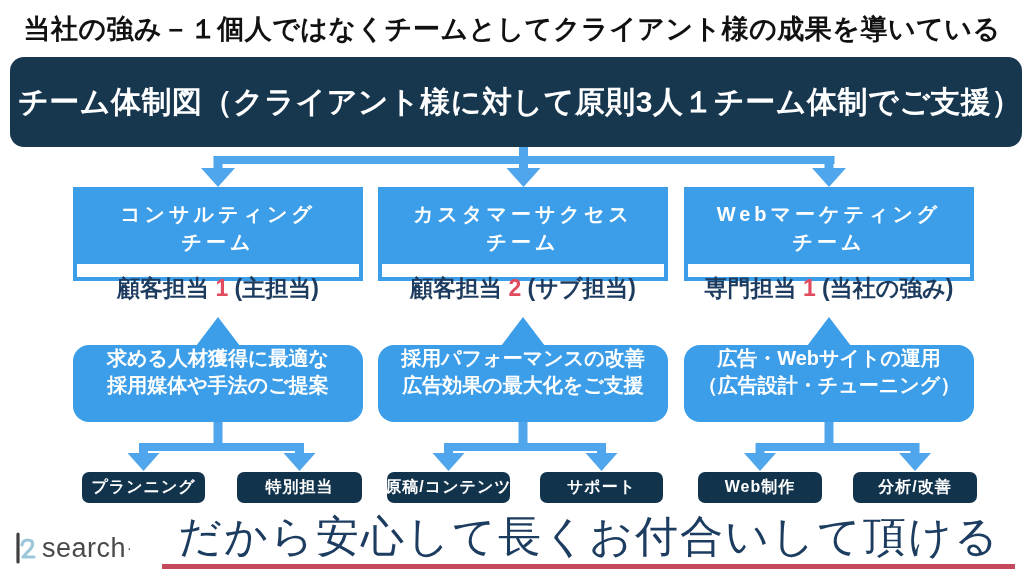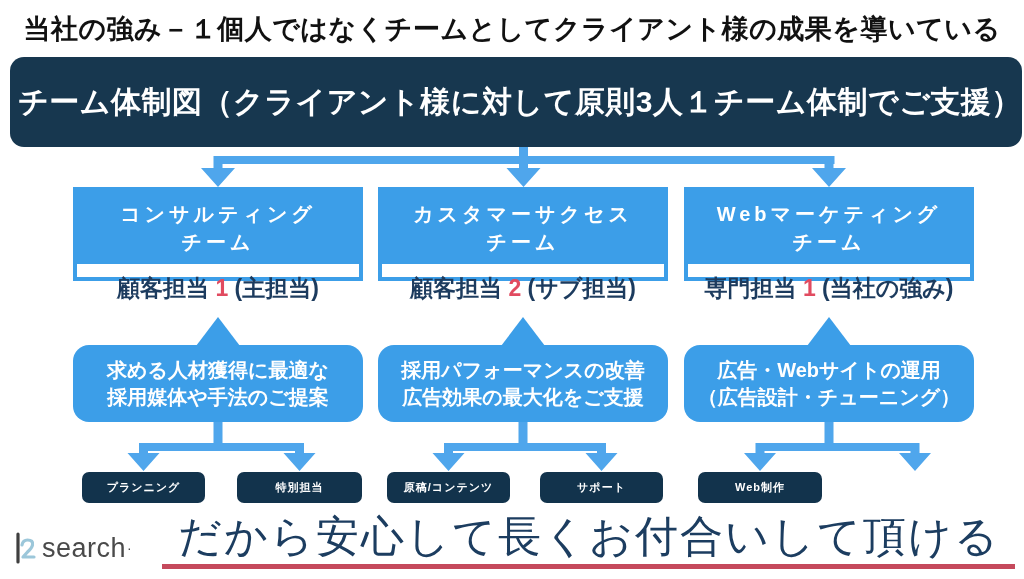--- a/index.html
+++ b/index.html
@@ -34,33 +34,33 @@
     letter-spacing:4px;line-height:1.4;white-space:nowrap;
   }
   .team-role{
     height:48px;display:flex;align-items:center;justify-content:center;
     font-size:23px;font-weight:800;color:#1C3B5E;white-space:pre;border-radius:22px;
   }
   .team-role .num{color:#E14B60;}
   
   .bubble{
     position:absolute;top:345px;width:290px;height:77px;background:#3C9EE8;border-radius:16px;
-    display:flex;flex-direction:column;align-items:center;justify-content:center;
+    display:flex;flex-direction:column;align-items:center;justify-content:flex-start;
     color:#ffffff;font-size:20px;font-weight:800;line-height:1.35;z-index:2;white-space:nowrap;
   }
   .bubble .tail{
     position:absolute;top:-28px;left:50%;margin-left:-22px;width:0;height:0;
     border-left:22px solid transparent;border-right:22px solid transparent;
     border-bottom:29px solid #3C9EE8;
   }
   
   .chip{
     position:absolute;top:472px;height:31px;box-sizing:border-box;background:#12334C;
     border-radius:7px;display:flex;align-items:center;justify-content:center;
-    color:#ffffff;font-size:11px;font-weight:700;letter-spacing:1px;z-index:2;white-space:nowrap;
+    color:#ffffff;font-size:16px;font-weight:700;letter-spacing:1px;z-index:2;white-space:nowrap;
   }
   
   .logo{
     position:absolute;left:10px;top:531px;display:flex;align-items:center;z-index:2;
   }
   .logo .logo-text{
     font-size:27px;color:#4a4a4a;letter-spacing:.5px;line-height:34px;margin-left:2px;
     font-weight:400;
   }
   .logo .logo-mark{font-size:14px;color:#4a4a4a;line-height:30px;margin-left:1px;}
@@ -149,20 +149,21 @@
     <div class="tail"></div>
     <div>広告・Webサイトの運用</div>
     <div>（広告設計・チューニング）</div>
   </div>
 
   <div class="chip" style="left:82px;width:123px">プランニング</div>
   <div class="chip" style="left:237px;width:125px">特別担当</div>
   <div class="chip" style="left:387px;width:123px">原稿/コンテンツ</div>
   <div class="chip" style="left:698px;width:124px">Web制作</div>
   <div class="chip" style="left:540px;width:123px">サポート</div>
+  <div class="chip" style="left:853px;width:124px">分析/改善</div>
 
   <div class="logo">
     <svg width="30" height="34" viewBox="0 0 30 34">
       <path d="M8 3 V31" stroke="#3F3F3F" stroke-width="3.2" stroke-linecap="round" fill="none"></path>
       <path d="M12 14 Q13 9 17.5 9 Q23.5 9 22.5 14 Q22 17 17.5 21 L13 26 H24" stroke="#9CC7DA" stroke-width="3.2" fill="none" stroke-linecap="round" stroke-linejoin="round"></path>
     </svg>
     <span class="logo-text">search</span>
     <span class="logo-mark">·</span>
   </div>
 

